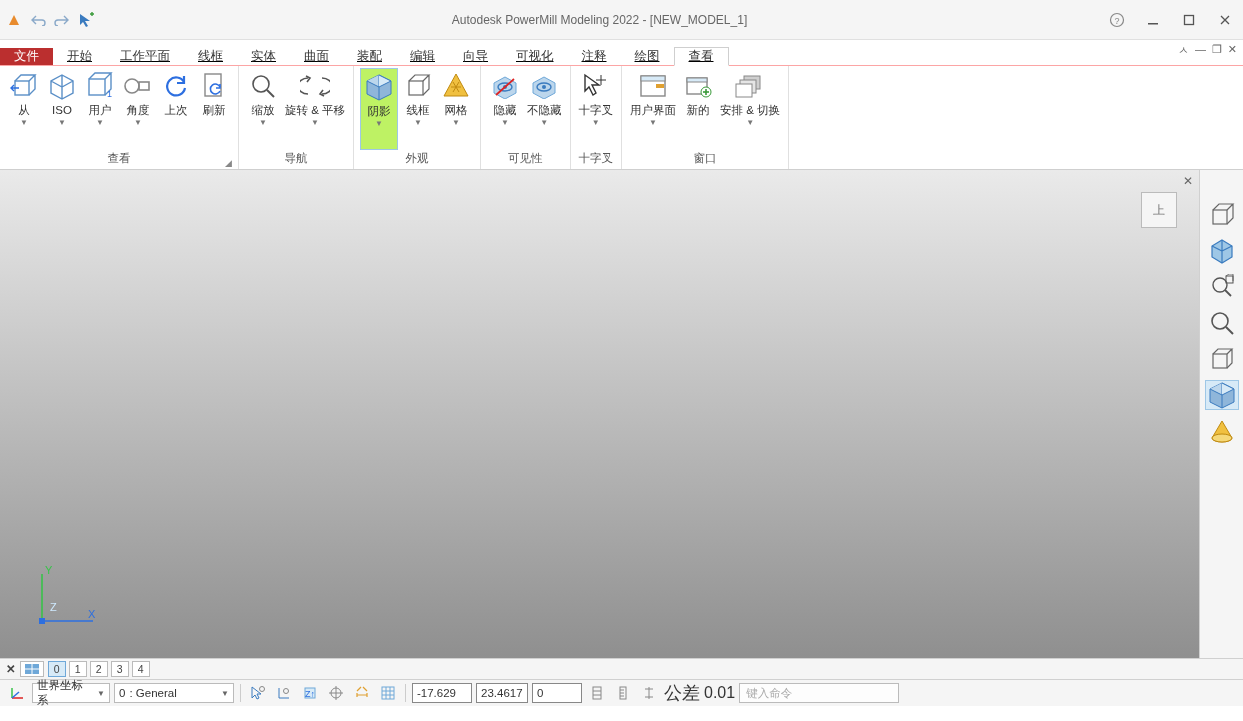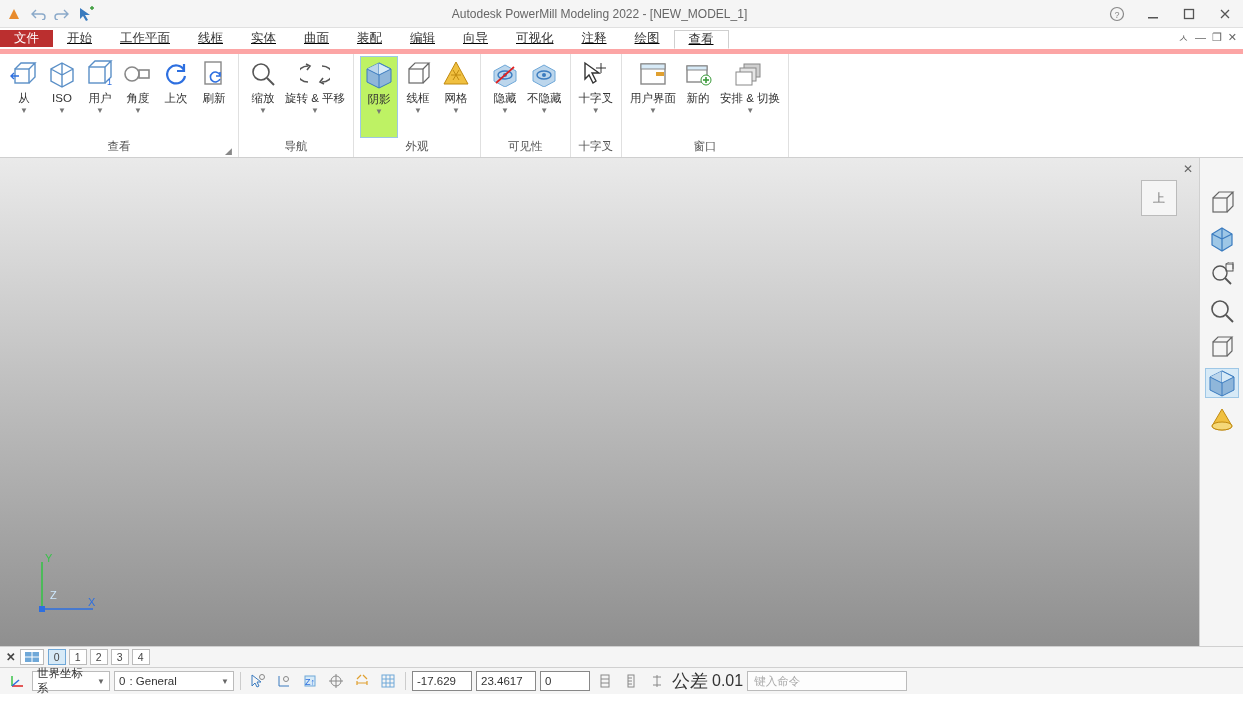--- a/index.html
+++ b/index.html
@@ -1,23 +1,23 @@
 <!DOCTYPE html>
 <html><head>
 <meta charset="utf-8">
 <style>
 *{box-sizing:border-box;margin:0;padding:0;font-family:"Microsoft YaHei","Segoe UI",sans-serif;}
 html,body{width:1243px;height:721px;overflow:hidden;background:#fff;}
-.titlebar{height:28px;display:flex;align-items:center;background:#f5f5f5;border-bottom:1px solid #e0e0e0;font-size:12px;color:#555;padding:0 4px;}
+.titlebar{height:40px;display:flex;align-items:center;background:#f5f5f5;border-bottom:1px solid #e0e0e0;font-size:12px;color:#555;padding:0 4px;}
 .titlebar .left{display:flex;align-items:center;gap:4px;}
 .titlebar .center{flex:1;text-align:center;color:#666;}
 .titlebar .right{display:flex;align-items:center;gap:8px;}
 .win-btn{width:28px;height:20px;display:flex;align-items:center;justify-content:center;cursor:default;}
 .qat-btn{width:20px;height:20px;display:flex;align-items:center;justify-content:center;}
-.menubar{height:26px;display:flex;align-items:center;background:#fff;border-bottom:5px solid #fca5a5;font-size:12.5px;position:relative;}
+.menubar{height:26px;display:flex;align-items:flex-end;background:#fff;border-bottom:1px solid #fca5a5;font-size:12.5px;position:relative;}
 .menubar .file{background:#bb2f2f;color:#fff;padding:0 14px;display:flex;align-items:center;}
 .menubar .tab{padding:0 14px;display:flex;align-items:center;color:#333;cursor:default;}
 .menubar .tab.active{background:#fff;border:1px solid #cfcfcf;border-bottom:1px solid #fff;margin-bottom:-1px;}
 .menubar .mdi{position:absolute;right:6px;top:3px;display:flex;gap:6px;font-size:11px;color:#666;}
 .ribbon{height:104px;display:flex;background:#fff;border-bottom:1px solid #cfcfcf;}
 .panel{border-right:1px solid #e0e0e0;display:flex;flex-direction:column;padding:2px 6px 0 6px;}
 .panel-body{flex:1;display:flex;align-items:flex-start;gap:2px;}
 .panel-title{height:18px;font-size:11.5px;color:#555;text-align:center;position:relative;}
 .panel-title .dlg{position:absolute;right:0;bottom:1px;font-size:9px;color:#888;}
 .rb-btn{display:flex;flex-direction:column;align-items:center;justify-content:flex-start;padding:2px 2px;min-width:36px;height:82px;cursor:default;}
@@ -476,21 +476,21 @@
       <svg width="16" height="16">
         <rect x="2" y="2" width="12" height="12" fill="none" stroke="#6fa8d8"></rect>
         <line x1="6" y1="2" x2="6" y2="14" stroke="#6fa8d8"></line>
         <line x1="10" y1="2" x2="10" y2="14" stroke="#6fa8d8"></line>
         <line x1="2" y1="6" x2="14" y2="6" stroke="#6fa8d8"></line>
         <line x1="2" y1="10" x2="14" y2="10" stroke="#6fa8d8"></line>
       </svg>
     </span>
   <span class="sb-sep"></span>
   <div class="sb-input" style="width:60px;">-17.629</div>
-  <div class="sb-input" style="width:60px;">23.4617</div>
+  <div class="sb-input" style="width:52px;">23.4617</div>
   <div class="sb-input" style="width:50px;">0</div>
   <span class="sb-btn">
       <svg width="14" height="16">
         <rect x="3" y="2" width="8" height="12" fill="none" stroke="#888"></rect>
         <line x1="3" y1="6" x2="11" y2="6" stroke="#888"></line>
         <line x1="3" y1="10" x2="11" y2="10" stroke="#888"></line>
       </svg>
     </span>
   <span class="sb-btn">
       <svg width="14" height="16">

